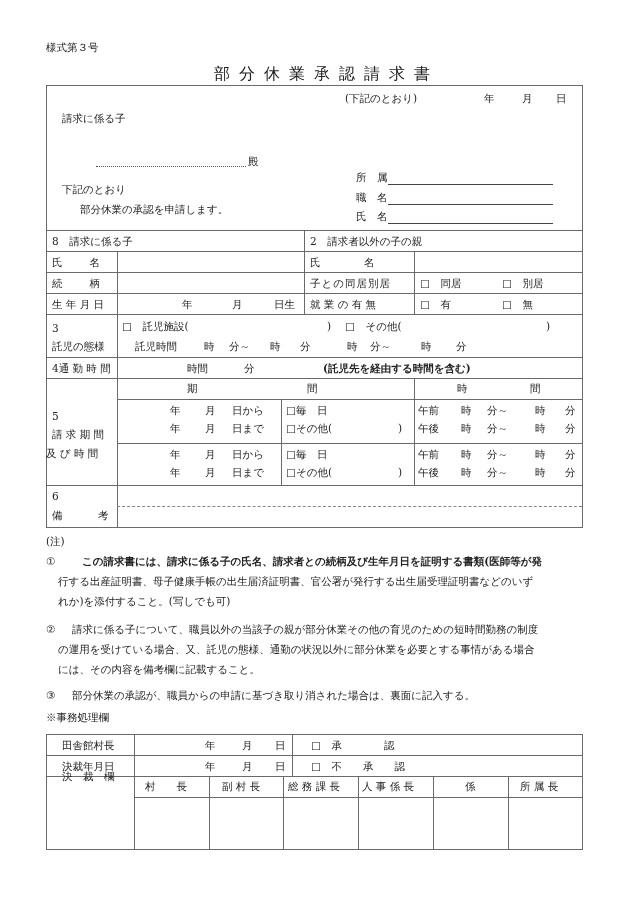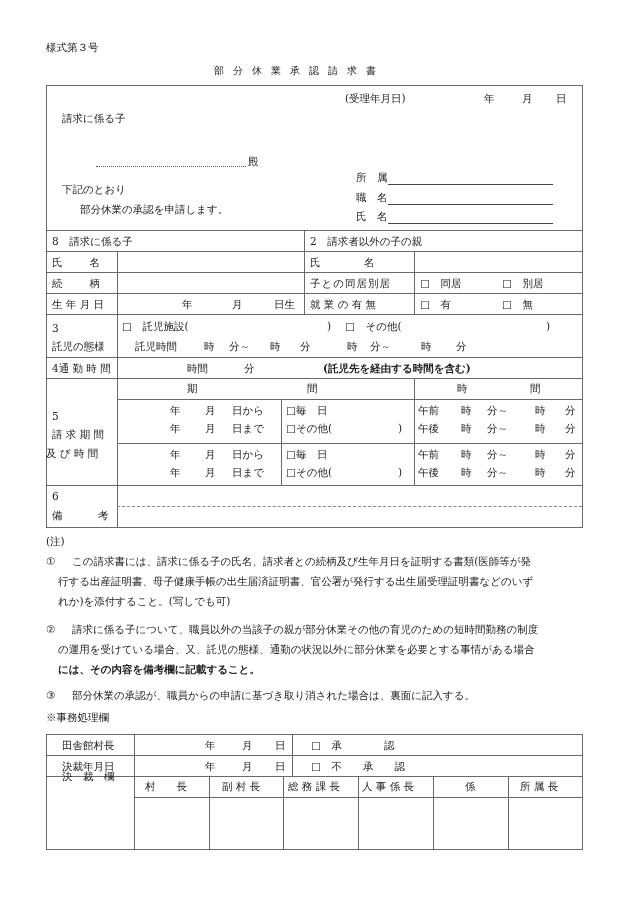--- a/index.html
+++ b/index.html
@@ -5,37 +5,37 @@
   html, body { margin:0; padding:0; background:#ffffff; }
   body { width:630px; height:903px; position:relative; overflow:hidden;
          font-family: "DejaVu Serif", "Liberation Serif", serif; color:#222; font-size:10.5px; }
   .abs { position:absolute; white-space:nowrap; }
   .line { position:absolute; background:#6a6a6a; }
   .h { height:1px; }
   .v { width:1px; }
   .dash-h { position:absolute; height:0; border-top:1px dashed #888; }
   .dot-h { position:absolute; height:0; border-top:1px dotted #555; }
   .ul { position:absolute; height:0; border-top:1px solid #444; }
-  .title { letter-spacing:9px; font-size:10px; }
+  .title { letter-spacing:9px; font-size:16px; }
   .note { font-size:10.5px; line-height:20px; }
 </style>
 </head>
 <body>
 
 <div class="abs" style="left:46px;top:41px;">様式第３号</div>
 <div class="abs title" style="left:214px;top:64px;">部分休業承認請求書</div>
 
 <div>
 
   <div class="line h" style="left:46px;top:85px;width:537px;"></div>
   <div class="line h" style="left:46px;top:527px;width:537px;"></div>
   <div class="line v" style="left:46px;top:85px;height:443px;"></div>
   <div class="line v" style="left:582px;top:85px;height:443px;"></div>
 
-  <div class="abs" style="left:345px;top:92px;">(受理年月日)</div>
+  <div class="abs" style="left:345px;top:92px;">(下記のとおり)</div>
   <div class="abs" style="left:484px;top:92px;">年</div>
   <div class="abs" style="left:522px;top:92px;">月</div>
   <div class="abs" style="left:556px;top:92px;">日</div>
 
   <div class="abs" style="left:62px;top:112px;">請求に係る子</div>
   <div class="dot-h" style="left:96px;top:166px;width:150px;"></div>
   <div class="abs" style="left:248px;top:155px;">殿</div>
 
   <div class="abs" style="left:62px;top:183px;">下記のとおり</div>
   <div class="abs" style="left:80px;top:203px;">部分休業の承認を申請します。</div>
@@ -161,29 +161,29 @@
 
   <div class="abs" style="left:52px;top:490px;">6</div>
   <div class="abs" style="left:52px;top:509px;letter-spacing:1px;">備　　　考</div>
   <div class="abs" style="left:120px;top:487px;width:460px;height:38px;"></div>
   <div class="dash-h" style="left:117px;top:506px;width:465px;"></div>
 </div>
 
 <div class="abs note" style="left:46px;top:531px;">(注)</div>
 <div>
   <div class="abs note" style="left:46px;top:551px;">①</div>
-  <div class="abs note" style="left:72px;top:551px;">この請求書には、請求に係る子の氏名、請求者との続柄及び生年月日を証明する書類(医師等が発</div>
+  <div class="abs note" style="left:82px;top:551px;font-weight:bold;">この請求書には、請求に係る子の氏名、請求者との続柄及び生年月日を証明する書類(医師等が発</div>
   <div class="abs note" style="left:58px;top:571px;">行する出産証明書、母子健康手帳の出生届済証明書、官公署が発行する出生届受理証明書などのいず</div>
   <div class="abs note" style="left:58px;top:591px;">れか)を添付すること。(写しでも可)</div>
 </div>
 <div>
   <div class="abs note" style="left:46px;top:619px;">②</div>
   <div class="abs note" style="left:72px;top:619px;">請求に係る子について、職員以外の当該子の親が部分休業その他の育児のための短時間勤務の制度</div>
   <div class="abs note" style="left:58px;top:639px;">の運用を受けている場合、又、託児の態様、通勤の状況以外に部分休業を必要とする事情がある場合</div>
-  <div class="abs note" style="left:58px;top:659px;font-weight:bold;">には、その内容を備考欄に記載すること。</div>
+  <div class="abs note" style="left:58px;top:659px;">には、その内容を備考欄に記載すること。</div>
 </div>
 <div>
   <div class="abs note" style="left:46px;top:685px;">③</div>
   <div class="abs note" style="left:72px;top:685px;">部分休業の承認が、職員からの申請に基づき取り消された場合は、裏面に記入する。</div>
 </div>
 
 <div class="abs" style="left:46px;top:711px;font-family:Liberation Serif, serif;">※事務処理欄</div>
 <div>
   <div class="line h" style="left:46px;top:734px;width:537px;"></div>
   <div class="line h" style="left:46px;top:755px;width:537px;"></div>

